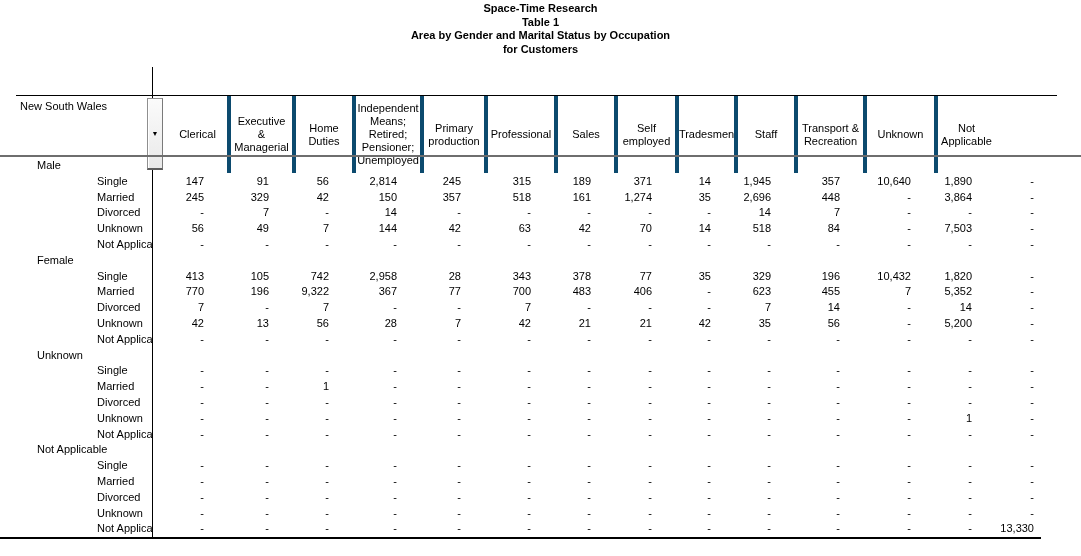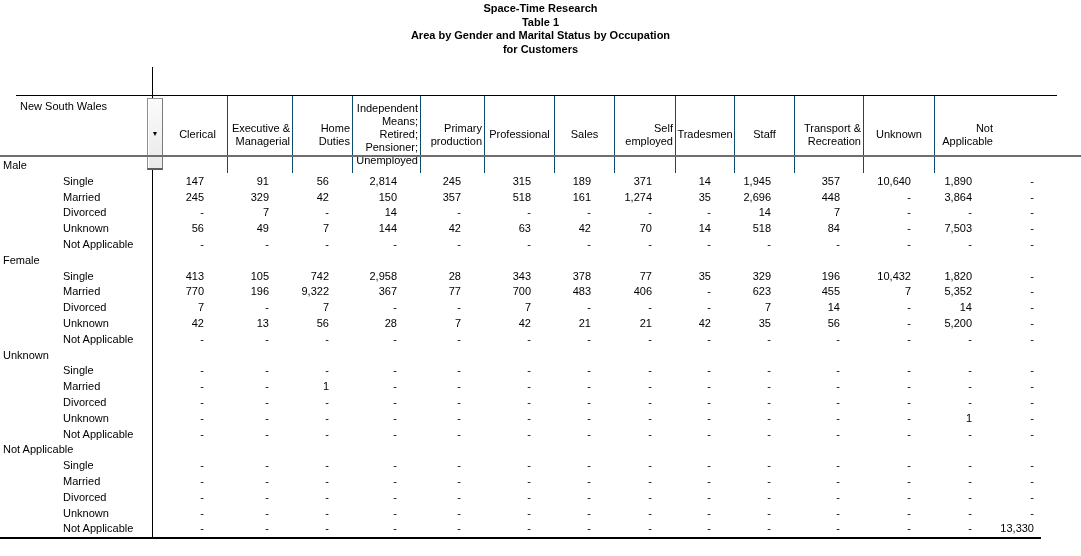--- a/index.html
+++ b/index.html
@@ -26,21 +26,21 @@
     position:absolute; top:78px; left:16px; width:1041px; height:78px;
     border-top:1px solid #000;
     display:grid;
     grid-template-columns:152px 59px 65px 60px 68px 64px 70px 60px 61px 59px 60px 69px 71px 61px 62px;
     font-size:11px; line-height:13px;margin-top:17px;
   }
   .hcell {
     display:flex; align-items:center; justify-content:center;
     text-align:center; padding:1px 2px; overflow:hidden;
   }
-  .hcell:nth-child(n+3) { border-left:1px solid #0c4a6e;text-align:right; }
+  .hcell:nth-child(n+3) { border-left:4px solid #0c4a6e; }
   .hcell.label { justify-content:flex-start; align-items:flex-start; padding:4px 0 0 4px; position:relative; }
 
   .ddbtn {
     position:absolute; left:131px; top:2px; width:16px; height:72px;
     background:linear-gradient(#fbfbfb,#e9e9e9);
     border:1px solid #8f8f8f; border-bottom:2px solid #5c5c5c; border-right-color:#7a7a7a;
     box-shadow:inset 1px 1px 0 #ffffff;
     display:flex; align-items:center; justify-content:center; cursor:pointer;
   }
   .ddarrow { font-size:7px; line-height:7px; color:#000; }
@@ -51,21 +51,21 @@
 
   .tbody {
     position:absolute; top:158px; left:0; width:1041px;
     display:block; font-size:11px;
   }
   .trow {
     display:grid;
     grid-template-columns:152px 59px 65px 60px 68px 64px 70px 60px 61px 59px 60px 69px 71px 61px 62px;
     height:15.8px; line-height:15.8px;
   }
-  .rlabel { white-space:nowrap; overflow:hidden; }
+  .rlabel { white-space:nowrap; overflow:hidden;margin-left:34px; }
   .rlabel.grp { padding-left:3px; }
   .rlabel.sub { padding-left:63px; }
   .cell { text-align:right; padding-right:7px; white-space:nowrap; }
 
   .bottom-line {
     position:absolute; top:537px; left:0; width:1041px; height:2px; background:#000;
   }
 </style>
 </head>
 <body>

